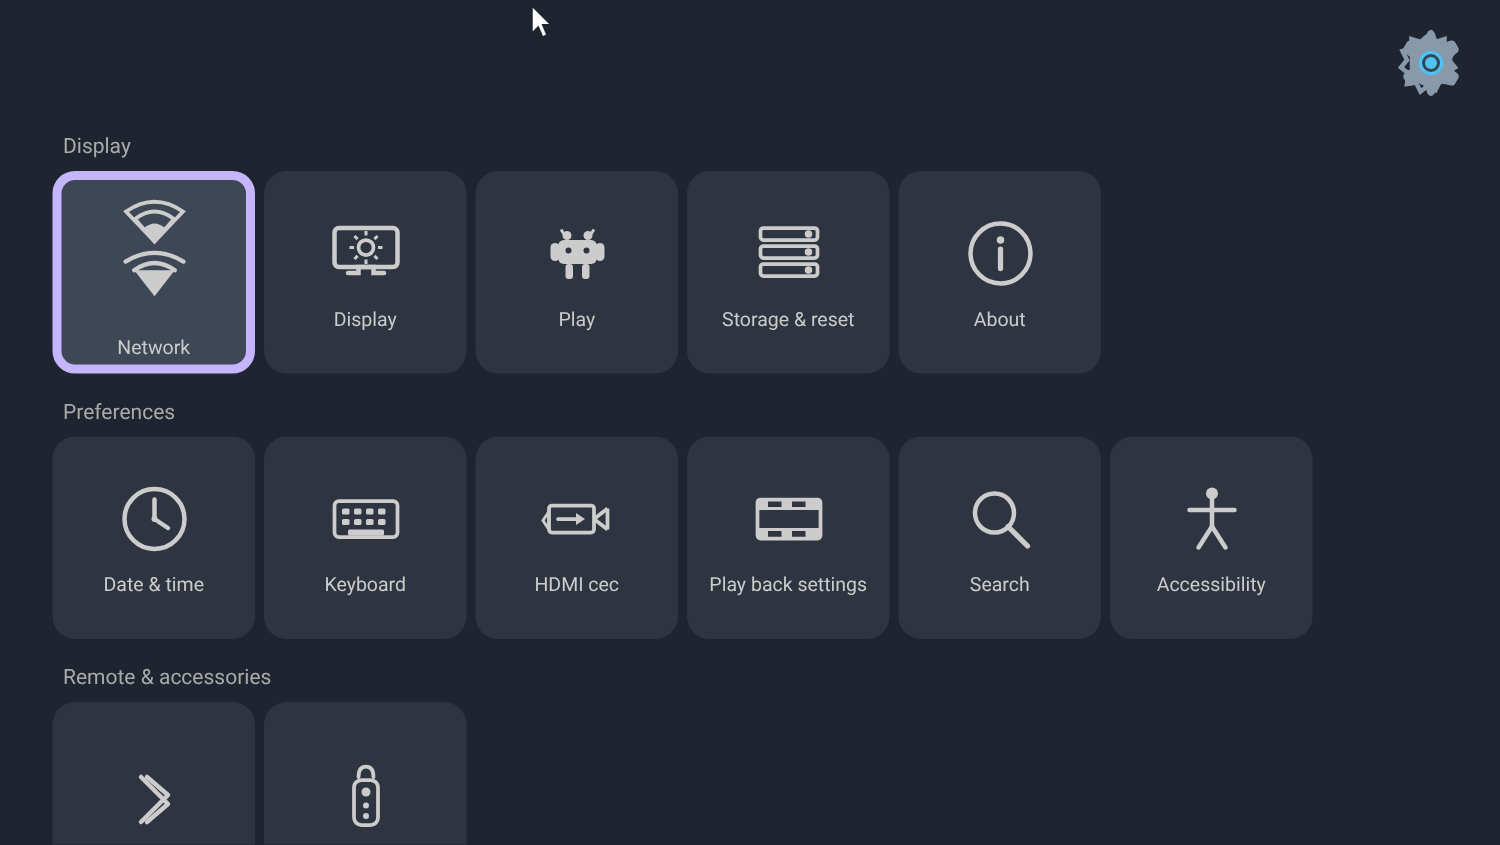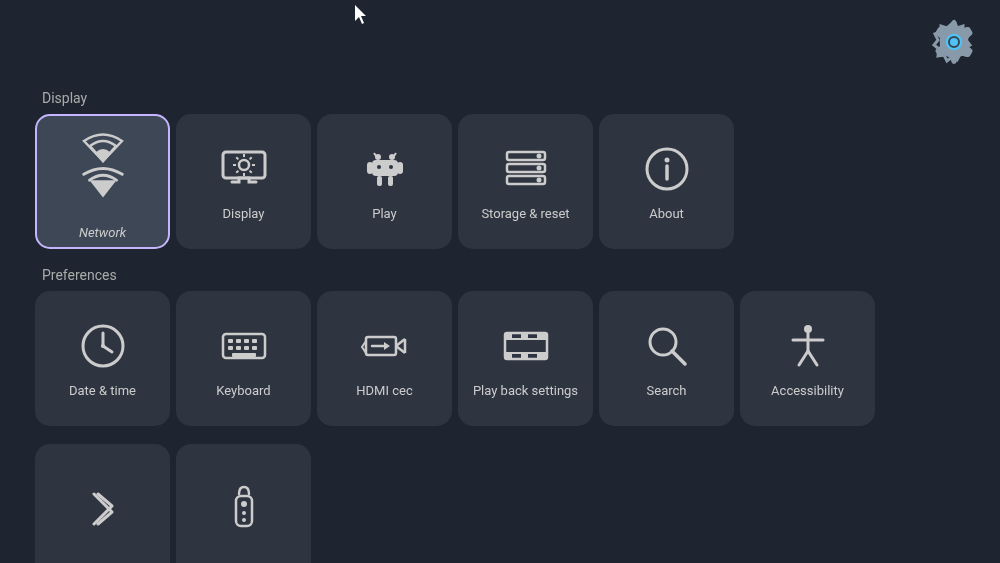--- a/index.html
+++ b/index.html
@@ -61,22 +61,21 @@
       display: flex;
       flex-direction: column;
       align-items: center;
       justify-content: center;
       cursor: pointer;
       gap: 10px;
     }
 
     .tile.selected {
       background-color: #3d4755;
-      border: 2px solid #c4b5fd;
-      font-style: italic;
+      border: 6px solid #c4b5fd;
     }
 
     .tile-label {
       font-size: 13px;
       color: #ccc;
       text-align: center;
     }
 
     .tile svg {
       width: 54px;
@@ -307,20 +306,21 @@
           <line x1="27" y1="32" x2="36" y2="46" stroke="#ccc" stroke-width="3" stroke-linecap="round"></line>
         </svg>
       </div>
       <div class="tile-label">Accessibility</div>
     </div>
 
   </div>
 </div>
 
 <div class="remote-section">
+  <div class="section-label">Remote &amp; accessories</div>
   <div class="tiles-row">
 
     <div class="tile">
       <div class="tile-icon">
         <svg viewBox="0 0 54 54" xmlns="http://www.w3.org/2000/svg">
           <polyline points="18,14 36,32 22,44" fill="none" stroke="#ccc" stroke-width="3" stroke-linecap="round" stroke-linejoin="round"></polyline>
           <polyline points="18,44 36,26 22,14" fill="none" stroke="#ccc" stroke-width="3" stroke-linecap="round" stroke-linejoin="round"></polyline>
         </svg>
       </div>
       <div class="tile-label"></div>

